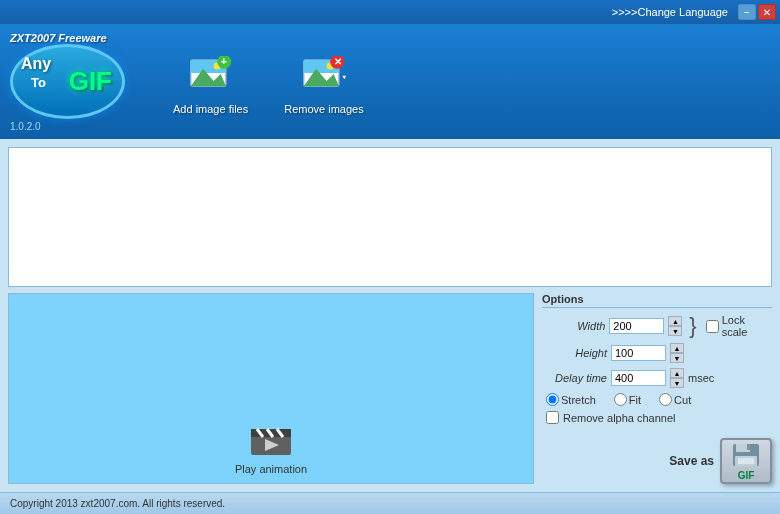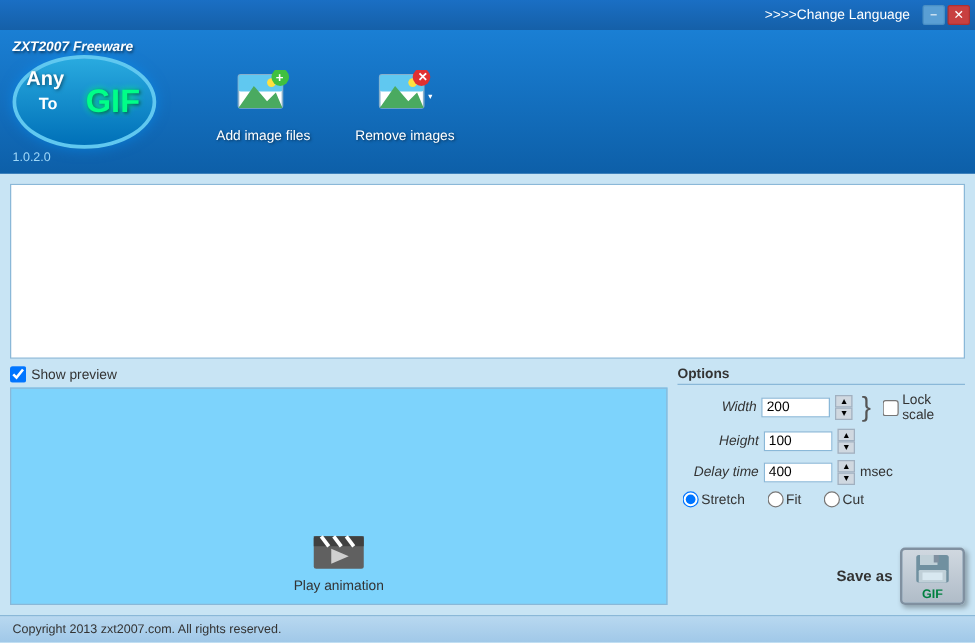--- a/index.html
+++ b/index.html
@@ -414,24 +414,20 @@
   </div>
 </div>
 
 <div class="main">
 
   <div class="file-list-area"></div>
 
   <div class="bottom-area">
 
     <div class="preview-section">
-      <div class="show-preview-row">
-        <input type="checkbox" checked="" style="">
-        <label class="play-animation-label">Show preview</label>
-      </div>
       <div class="preview-canvas">
         <svg class="play-icon" viewBox="0 0 44 36">
 
           <rect x="2" y="8" width="40" height="26" rx="2" fill="#606060"></rect>
           <rect x="2" y="8" width="40" height="8" fill="#404040"></rect>
 
           <line x1="8" y1="8" x2="14" y2="16" stroke="white" stroke-width="3"></line>
           <line x1="18" y1="8" x2="24" y2="16" stroke="white" stroke-width="3"></line>
           <line x1="28" y1="8" x2="34" y2="16" stroke="white" stroke-width="3"></line>
 
@@ -485,20 +481,24 @@
         <label class="radio-label">
           <input type="radio" name="scalemode" style="">
           <span>Fit</span>
         </label>
         <label class="radio-label">
           <input type="radio" name="scalemode" style="">
           <span>Cut</span>
         </label>
       </div>
 
+      <div class="checkbox-row">
+        <input type="checkbox" style="">
+        <span class="checkbox-label">Remove alpha channel</span>
+      </div>
 
       <div class="save-area">
         <span class="save-label">Save as</span>
         <div class="save-gif-btn">
           <svg width="30" height="26" viewBox="0 0 30 26">
             <rect x="2" y="2" width="26" height="22" rx="2" fill="#7090a0"></rect>
             <rect x="5" y="2" width="14" height="8" fill="#c0d0d8"></rect>
             <rect x="16" y="2" width="4" height="6" fill="#8090a0"></rect>
             <rect x="4" y="14" width="22" height="10" rx="1" fill="#c0d0d8"></rect>
             <rect x="7" y="16" width="16" height="6" fill="#d8e8f0"></rect>

